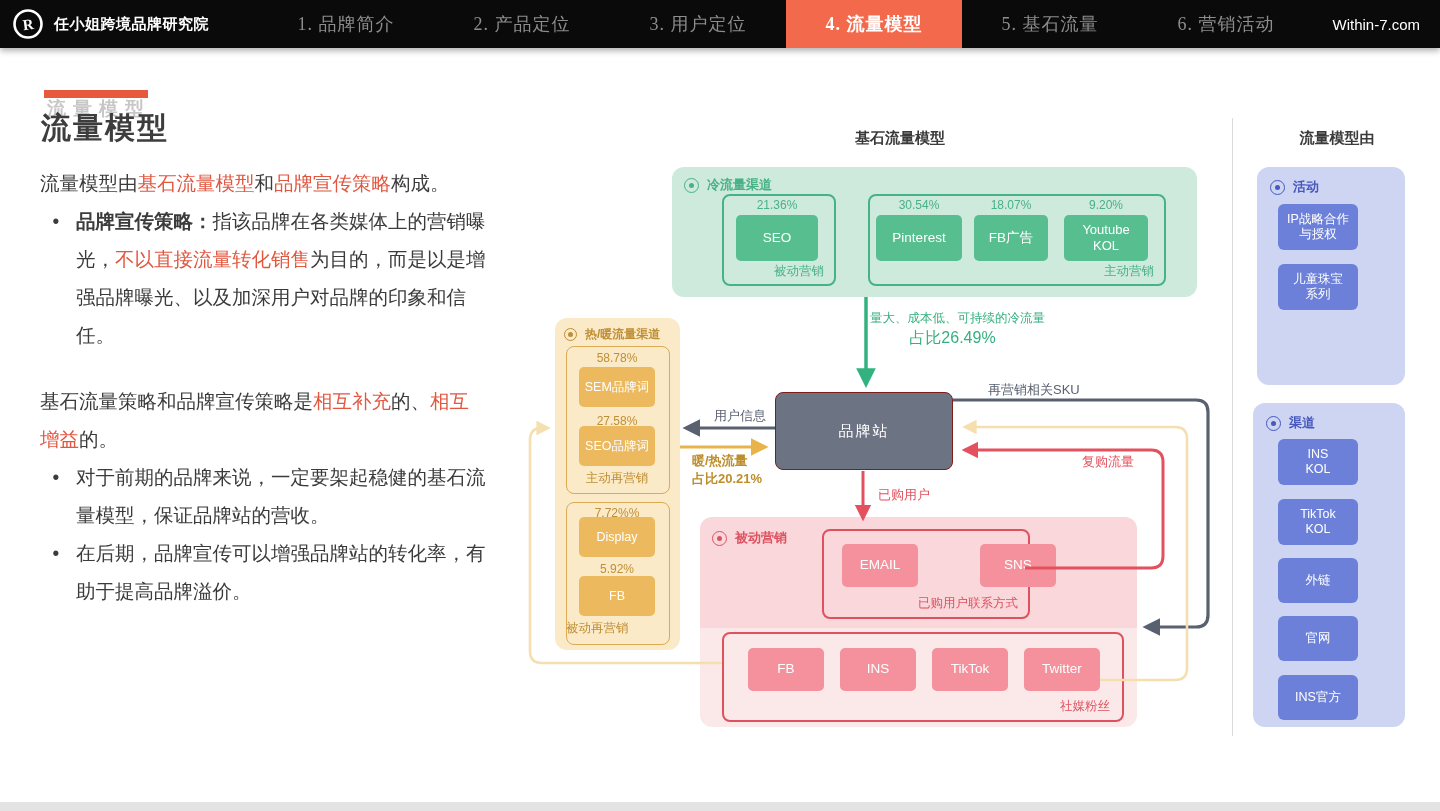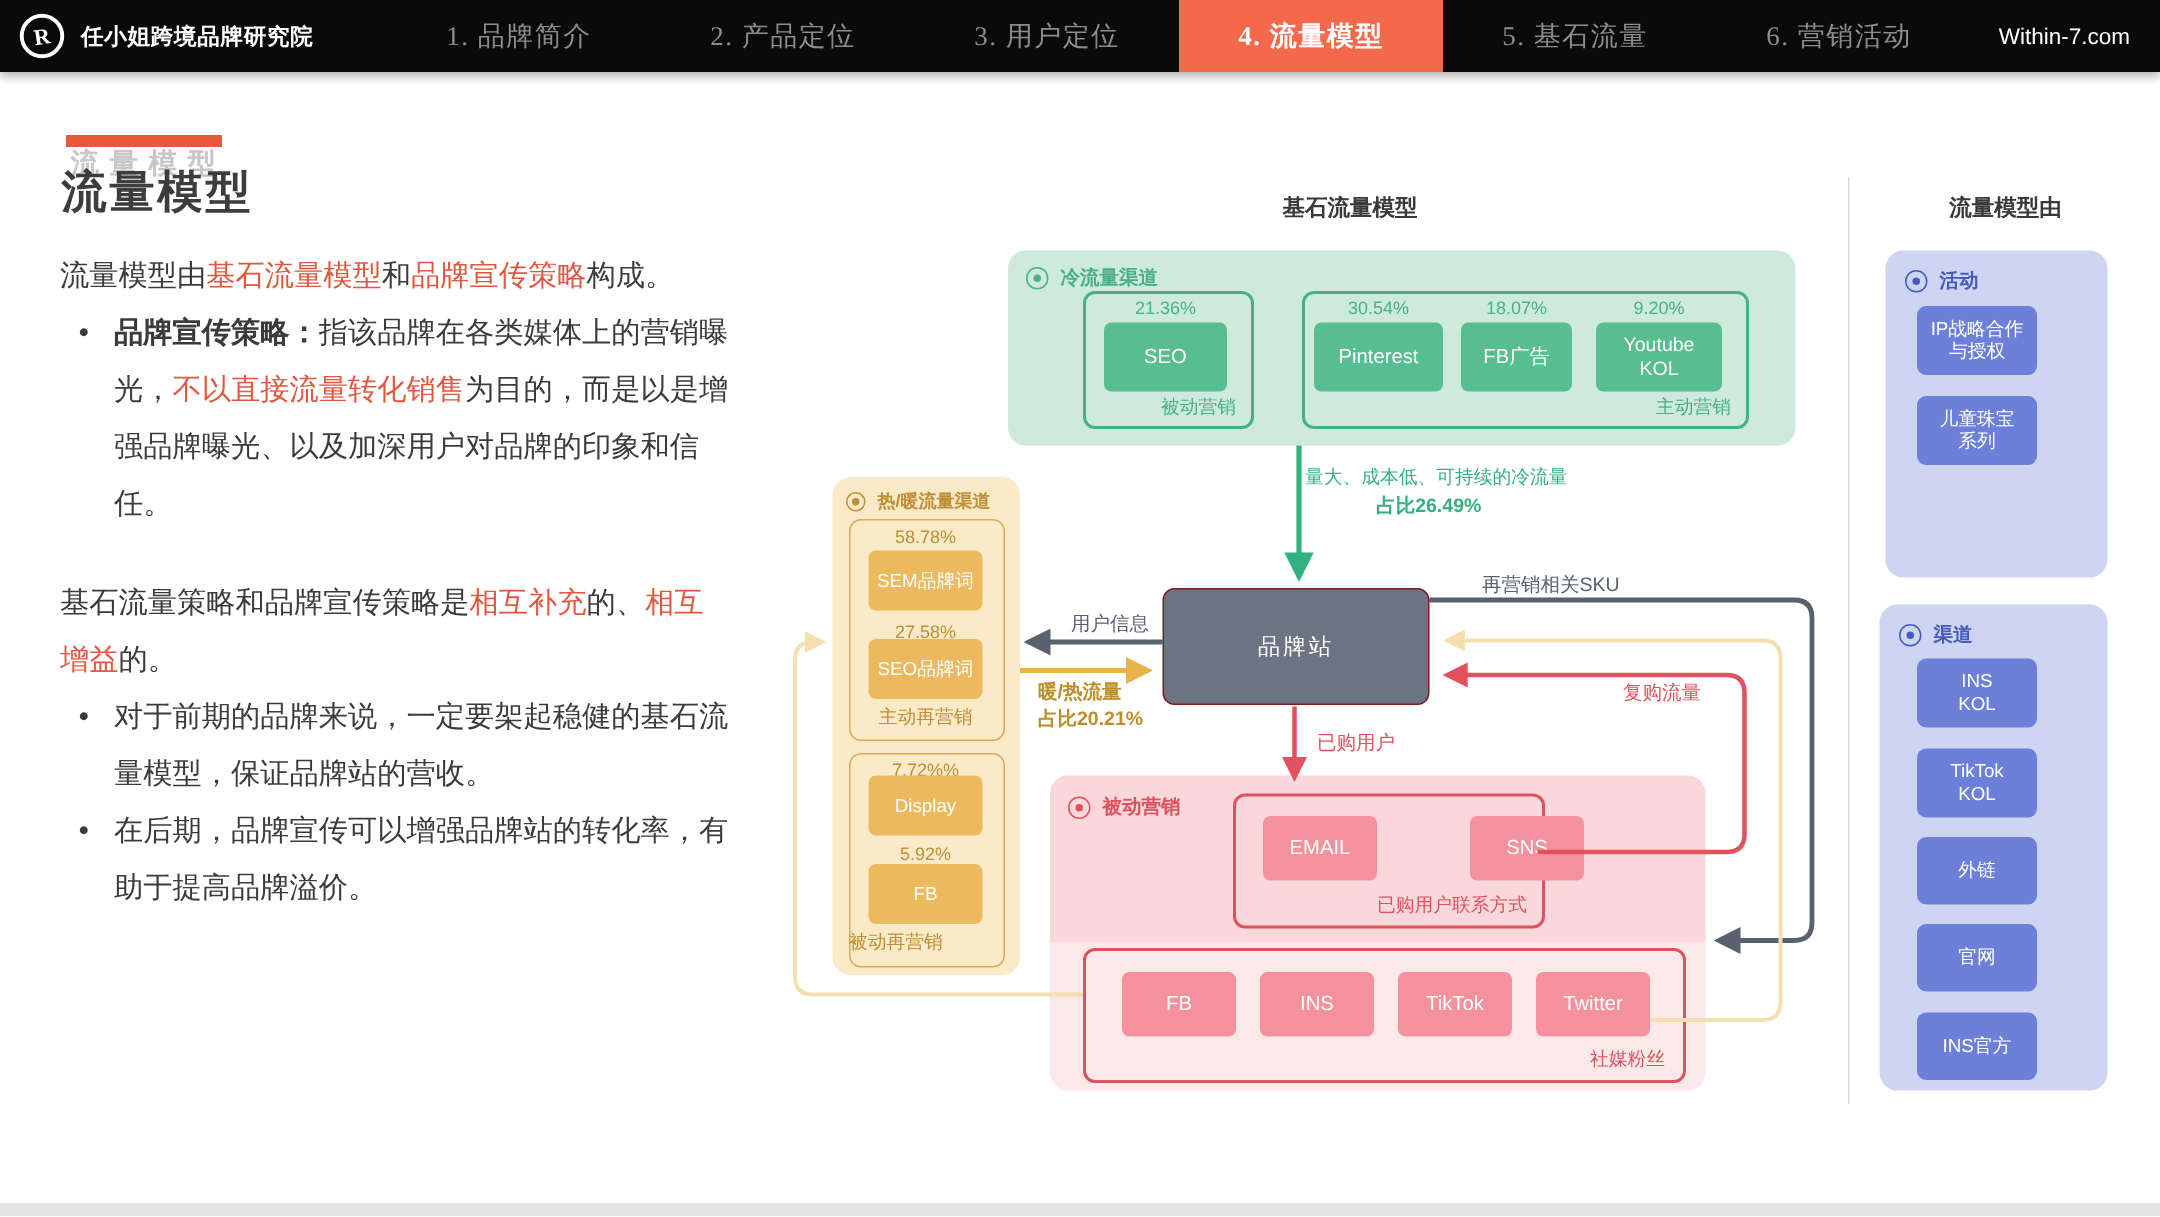--- a/index.html
+++ b/index.html
@@ -168,21 +168,21 @@
     <div class="pct g-txt" style="left:874px;top:198px;width:90px">30.54%</div>
     <div class="pct g-txt" style="left:966px;top:198px;width:90px">18.07%</div>
     <div class="pct g-txt" style="left:1061px;top:198px;width:90px">9.20%</div>
     <div class="sbox g-solid" style="left:876px;top:215px;width:86px;height:46px">Pinterest</div>
     <div class="sbox g-solid" style="left:974px;top:215px;width:74px;height:46px">FB广告</div>
     <div class="sbox g-solid" style="left:1064px;top:215px;width:84px;height:46px;font-size:13px">Youtube
 KOL</div>
     <div class="tag g-txt" style="left:868px;top:263px;width:286px;text-align:right">主动营销</div>
 
     <div class="lbl green-txt" style="left:840px;top:310px;width:235px;text-align:center;font-size:12.5px">量大、成本低、可持续的冷流量</div>
-    <div class="lbl green-txt" style="left:840px;top:328px;width:225px;text-align:center;font-weight:bold;font-size:13px">占比26.49%</div>
+    <div class="lbl green-txt" style="left:840px;top:328px;width:225px;text-align:center;font-weight:normal;font-size:16px">占比26.49%</div>
 
     <div class="olb y-line" style="left:566px;top:346px;width:102px;height:146px"></div>
     <div class="pct y-txt" style="left:566px;top:351px;width:102px">58.78%</div>
     <div class="sbox y-solid" style="left:579px;top:367px;width:76px;height:40px;font-size:12.5px">SEM品牌词</div>
     <div class="pct y-txt" style="left:566px;top:414px;width:102px">27.58%</div>
     <div class="sbox y-solid" style="left:579px;top:426px;width:76px;height:40px;font-size:12.5px">SEO品牌词</div>
     <div class="tag y-txt" style="left:566px;top:470px;width:102px;text-align:center">主动再营销</div>
     <div class="olb y-line" style="left:566px;top:502px;width:102px;height:141px"></div>
     <div class="pct y-txt" style="left:566px;top:506px;width:102px">7.72%%</div>
     <div class="sbox y-solid" style="left:579px;top:517px;width:76px;height:40px;font-size:12.5px">Display</div>

